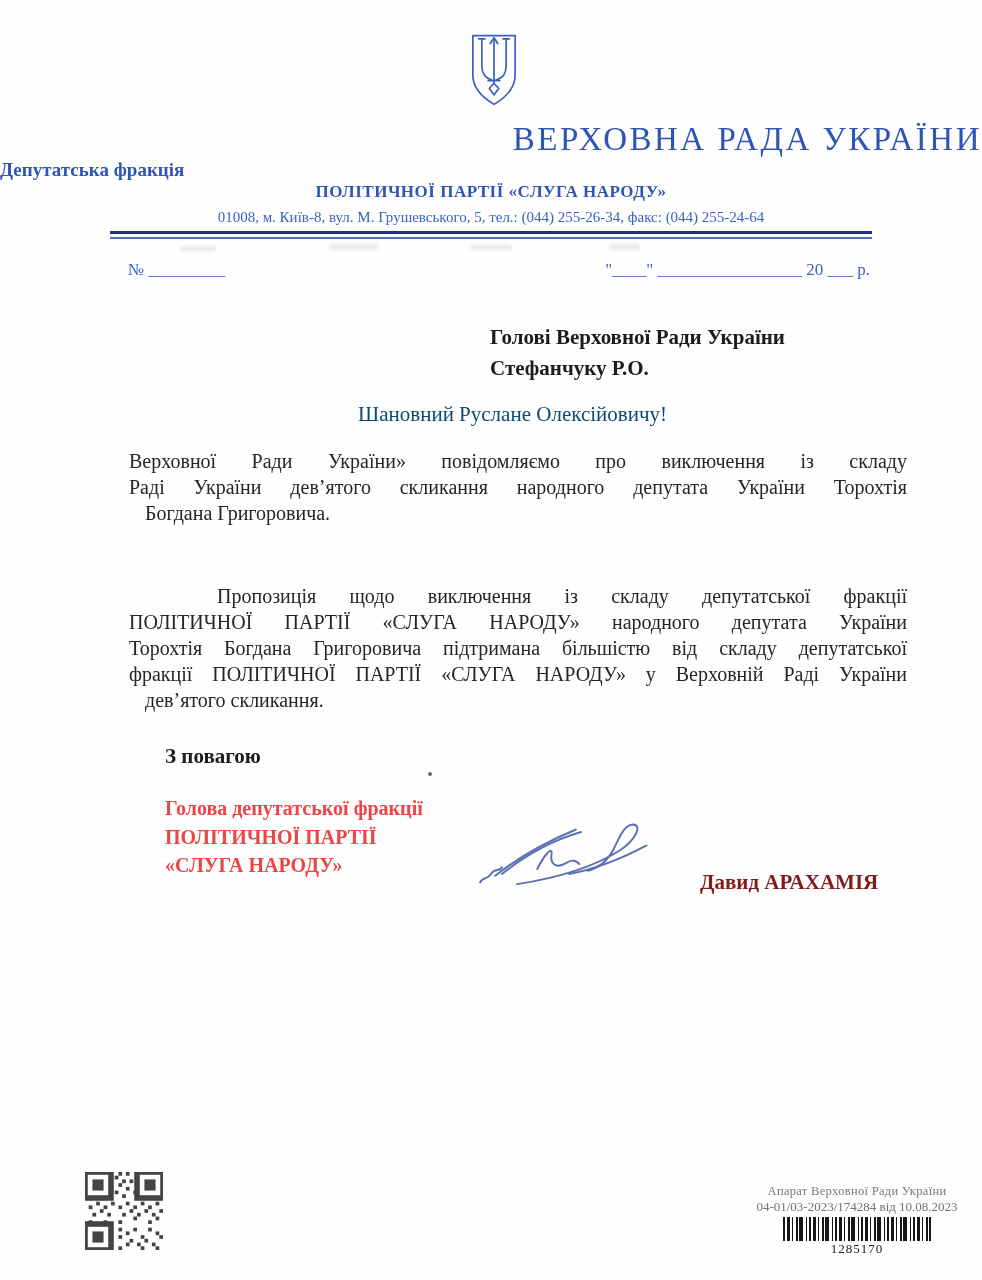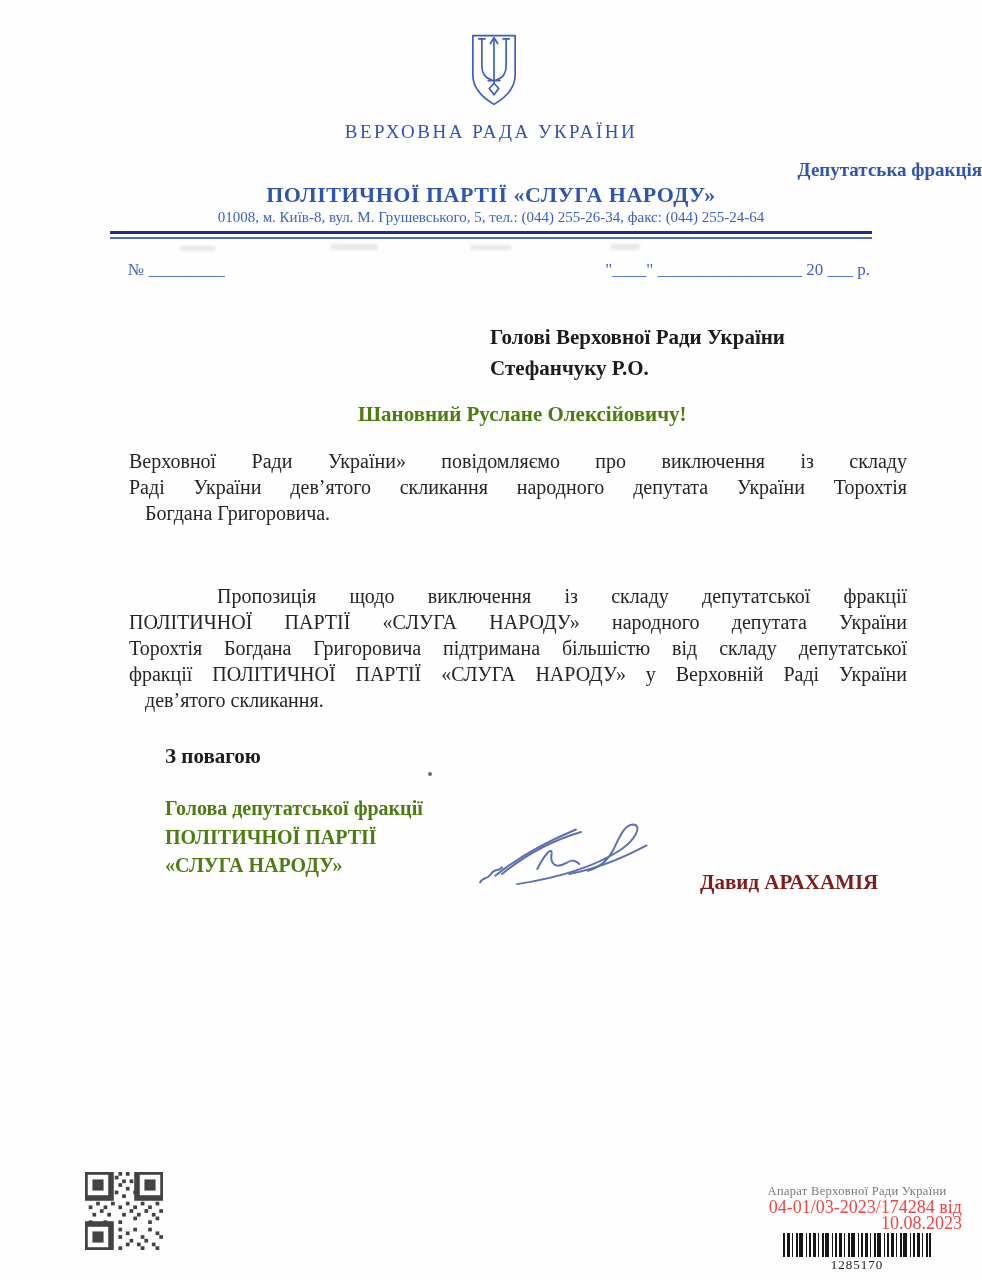--- a/index.html
+++ b/index.html
@@ -10,30 +10,30 @@
     background:#fefefe;
     font-family:"Liberation Serif","DejaVu Serif",serif;
     color:#262626;
     overflow:hidden;
     box-shadow:0 0 4px rgba(0,0,0,.15);
   }
   
   .emblem{position:absolute;left:466px;top:33px;width:56px;height:74px;}
   .org-name{
     position:absolute;left:0;top:121px;width:100%;
-    text-align:center;font-size:19px;letter-spacing:2.5px;
+    text-align:right;font-size:33px;letter-spacing:2.5px;
     color:#2f55b4;font-weight:500;
   }
   .faction-line1{
     position:absolute;left:0;top:159px;width:100%;
-    text-align:right;font-size:19px;font-weight:bold;color:#2f55b4;
+    text-align:left;font-size:19px;font-weight:bold;color:#2f55b4;
   }
   .faction-line2{
     position:absolute;left:0;top:182px;width:100%;
-    text-align:center;font-size:22px;font-weight:bold;color:#2f55b4;letter-spacing:.5px;
+    text-align:center;font-size:17px;font-weight:bold;color:#2f55b4;letter-spacing:.5px;
   }
   .address-line{
     position:absolute;left:0;top:209px;width:100%;
     text-align:center;font-size:15px;color:#3a62c4;
   }
   .head-rule{
     position:absolute;left:110px;top:231px;width:762px;height:3px;
     border-top:3px solid #222f86;
     border-bottom:2px solid #4a6cc8;
   }
@@ -46,42 +46,42 @@
   
   .smudge{position:absolute;background:#9a9a9a;opacity:.22;filter:blur(1.5px);border-radius:2px;}
   .dot-artifact{position:absolute;left:428px;top:772px;width:4px;height:4px;background:#3a3a3a;border-radius:50%;opacity:.75;}
   
   .addressee{
     position:absolute;left:490px;top:322px;
     font-size:21px;font-weight:bold;line-height:31px;color:#1c1c1c;
   }
   .salutation{
     position:absolute;left:358px;top:402px;
-    font-size:21px;font-weight:bold;color:#4d7c0f;
+    font-size:21px;font-weight:normal;color:#0c4a6e;
   }
   
   .body-par{position:absolute;left:129px;width:778px;font-size:20px;color:#252525;}
   .par1{top:448px;}
   .par2{top:583px;}
   .tline{line-height:26px;text-align:justify;text-align-last:justify;}
   .tline.first{text-indent:88px;}
   .tline.last{text-align-last:left;margin-left:16px;}
   
   .valediction{position:absolute;left:165px;top:744px;font-size:21px;font-weight:bold;color:#1c1c1c;}
   .signer-title{
     position:absolute;left:165px;top:794px;
-    font-size:20px;font-weight:bold;line-height:28.5px;color:#4d7c0f;
+    font-size:20px;font-weight:bold;line-height:28.5px;color:#ef4444;
   }
   .signature{position:absolute;left:470px;top:798px;width:185px;height:100px;}
   .signer-name{position:absolute;left:700px;top:870px;font-size:21px;font-weight:bold;color:#7f1d1d;}
   
   .qr{position:absolute;left:85px;top:1172px;width:78px;height:78px;opacity:.88;}
   .stamp{position:absolute;left:752px;top:1184px;width:210px;text-align:center;}
   .stamp-office{font-size:12.5px;color:#787878;letter-spacing:.3px;line-height:15px;}
-  .stamp-number{font-size:18px;color:#ef4444;line-height:16px;text-align:right;}
+  .stamp-number{font-size:13px;color:#737373;line-height:16px;}
   .barcode{
     width:148px;height:24px;margin:2px auto 0;
     background-image:
       repeating-linear-gradient(90deg,
         #161616 0 2px, transparent 2px 4px,
         #161616 4px 7px, transparent 7px 9px,
         #161616 9px 10px, transparent 10px 13px,
         #161616 13px 15px, transparent 15px 16px,
         #161616 16px 20px, transparent 20px 23px,
         #161616 23px 24px, transparent 24px 26px);

